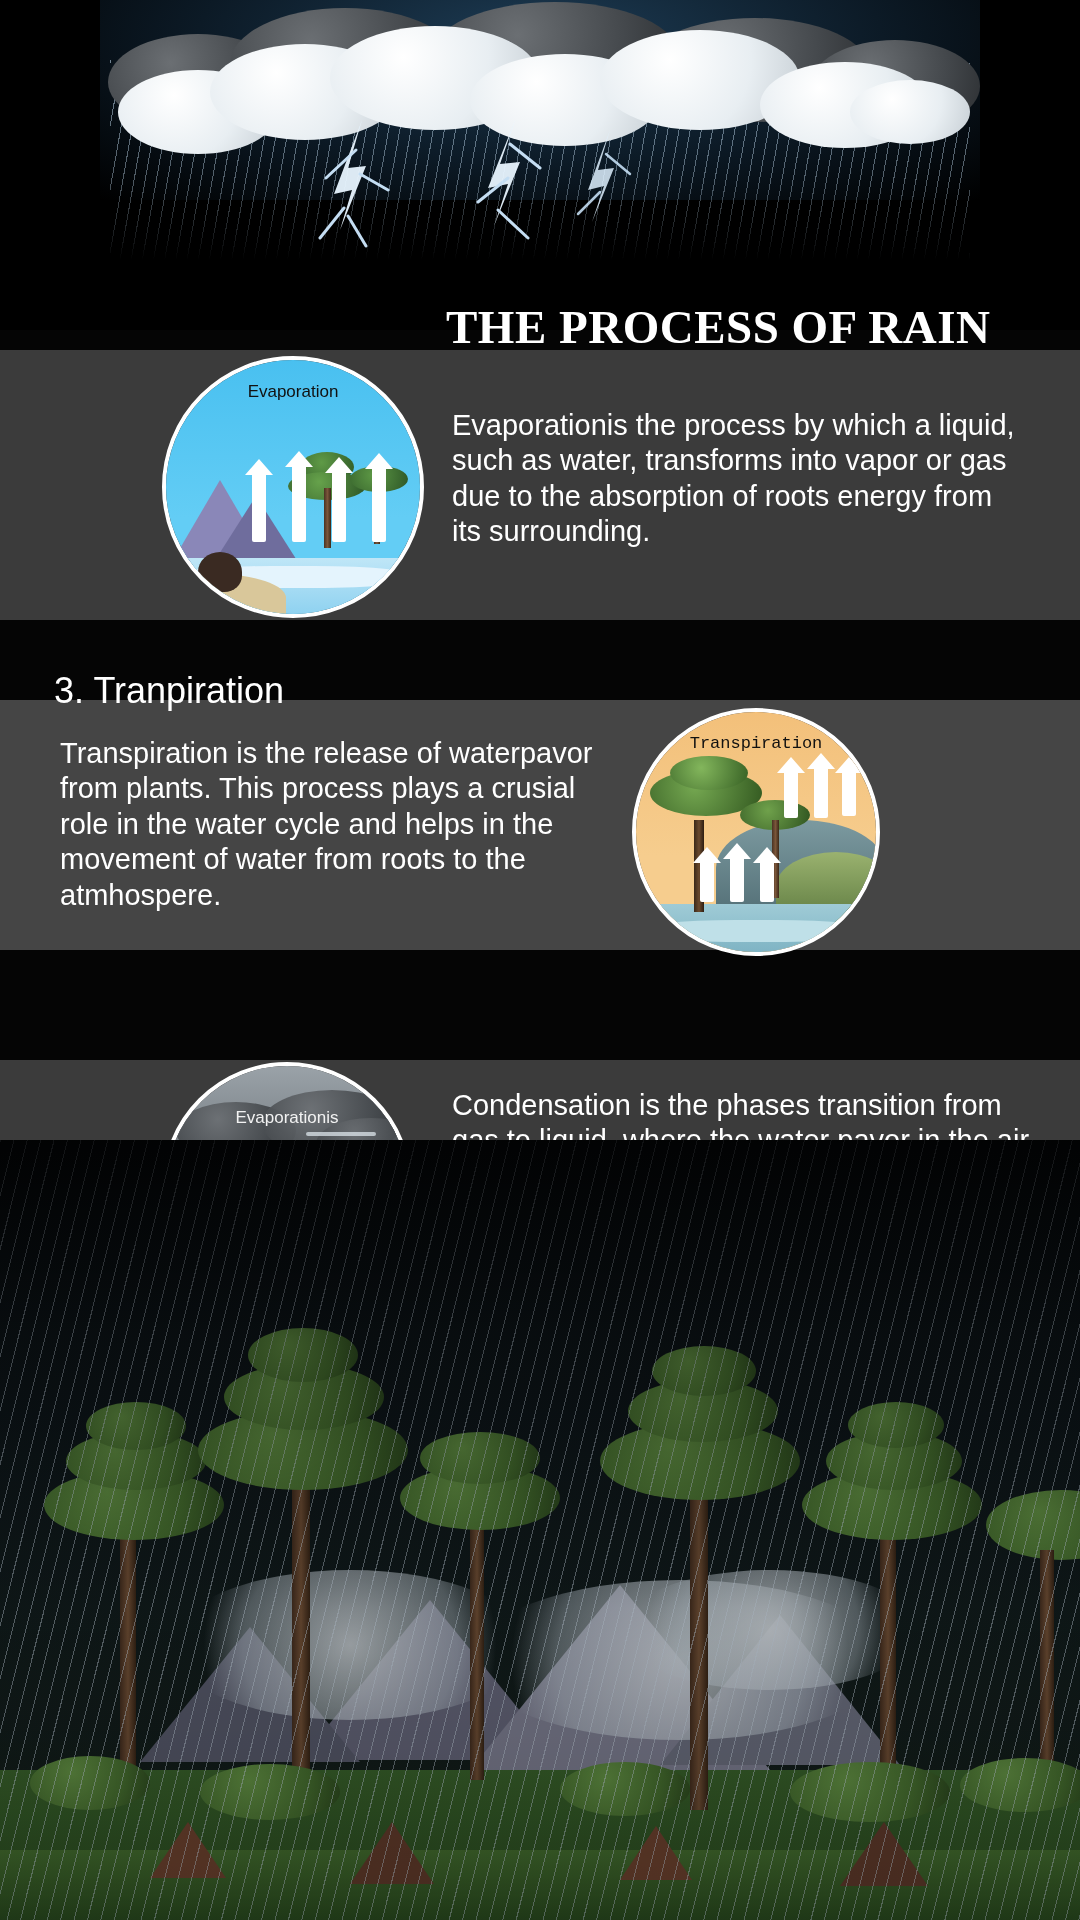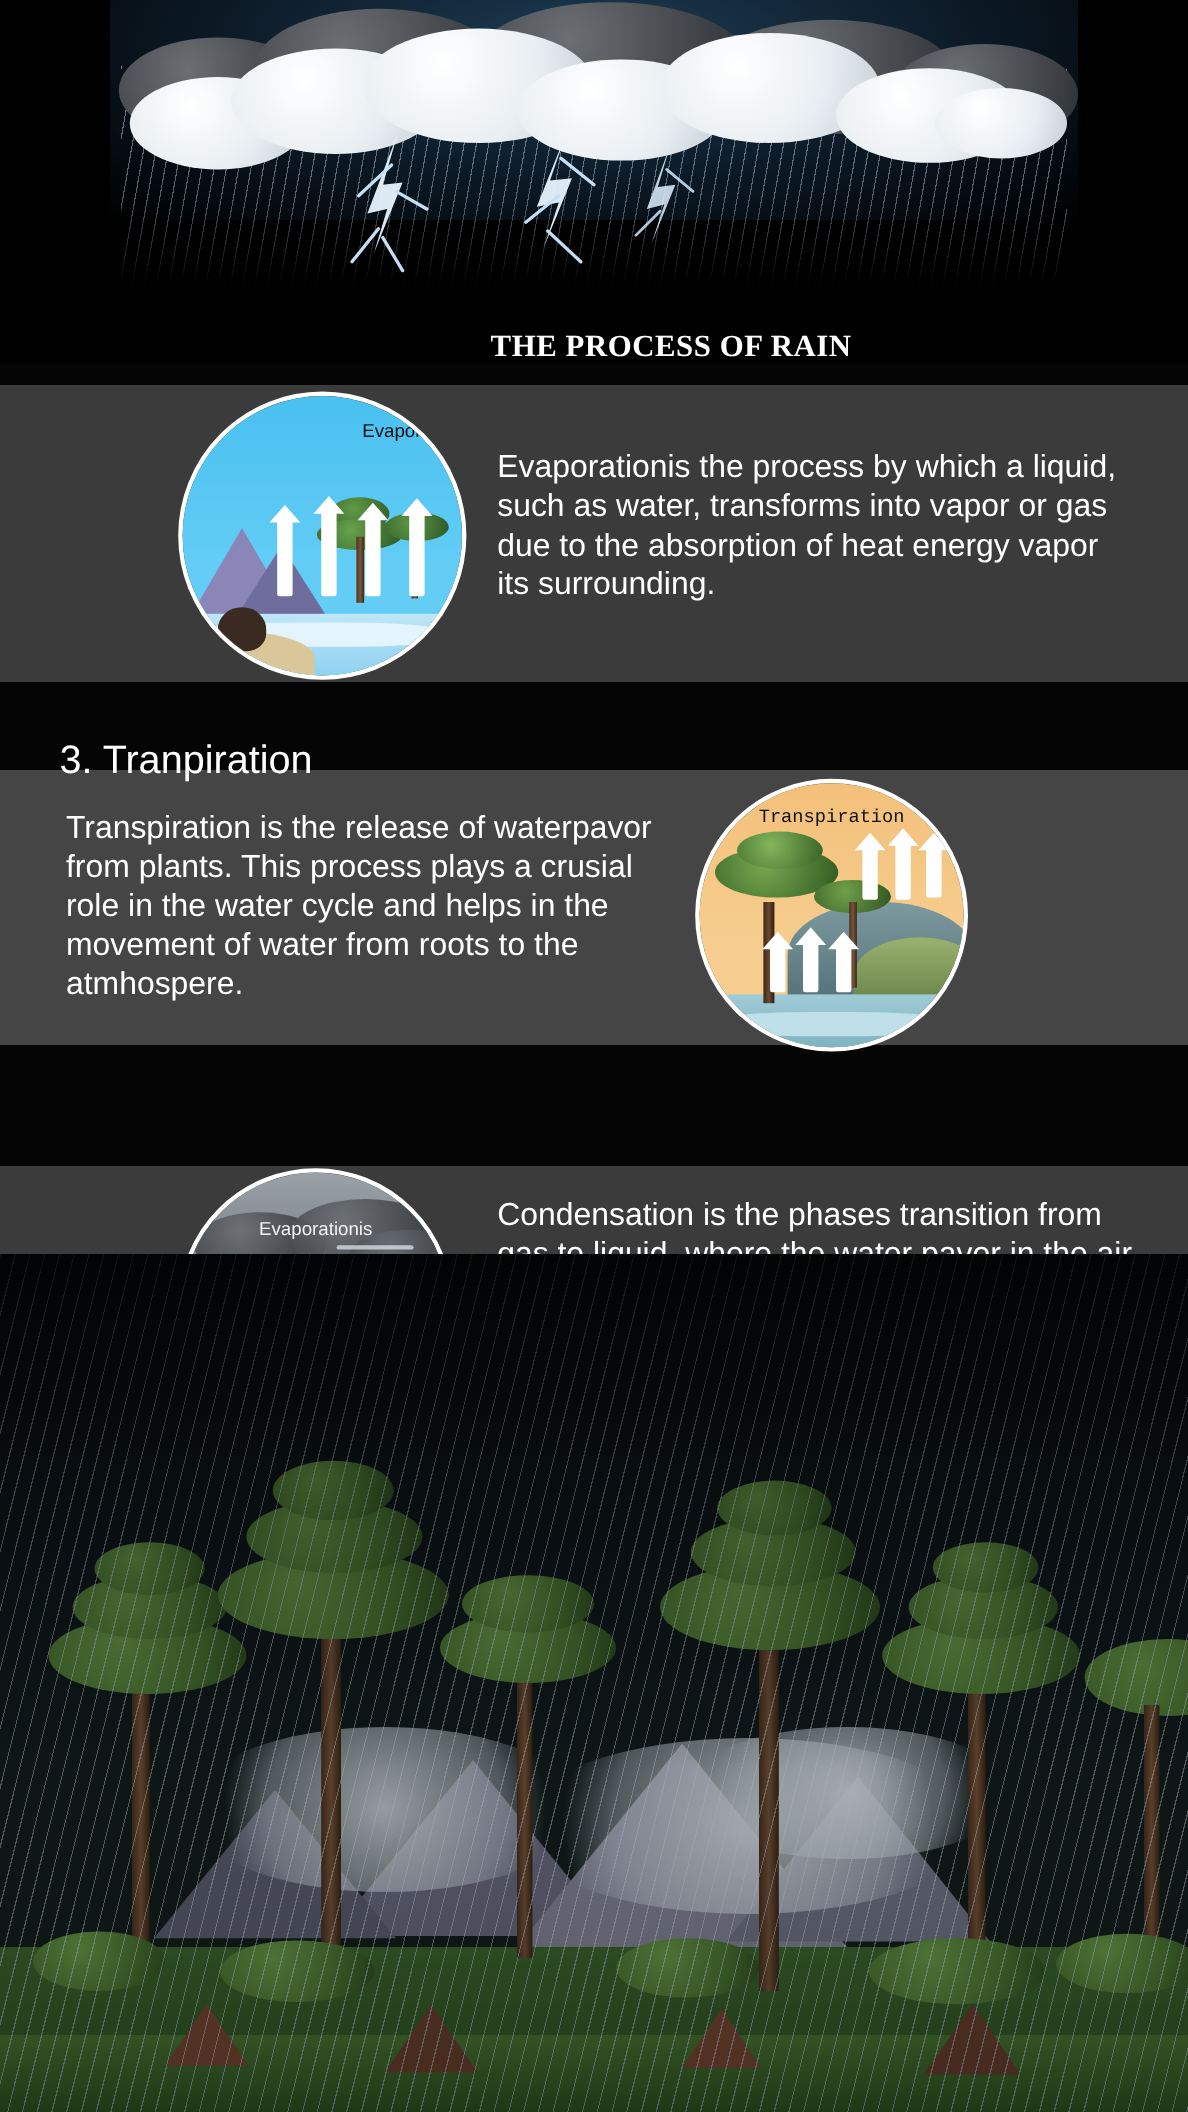--- a/index.html
+++ b/index.html
@@ -17,21 +17,21 @@
   .cloud{position:absolute;border-radius:50%;}
   .cl-white{background:radial-gradient(circle at 35% 30%, #ffffff 0%, #e8eef2 55%, #c4ccd2 100%);}
   .cl-dark{background:radial-gradient(circle at 35% 30%, #6b6f73 0%, #44484c 60%, #2a2d30 100%);}
   .bolt{position:absolute;}
 
   
   .band{position:absolute;background:rgba(255,255,255,.22);}
   .band2{position:absolute;background:rgba(255,255,255,.26);}
 
   .title{position:absolute;left:446px;top:300px;width:600px;
-     font-family:"Liberation Serif",serif;font-weight:bold;font-size:28px;color:#fff;letter-spacing:.5px;}
+     font-family:"Liberation Serif",serif;font-weight:bold;font-size:47px;color:#fff;letter-spacing:.5px;}
 
   .heading{position:absolute;color:#fff;font-size:36px;font-weight:400;}
   .body{position:absolute;color:#fff;font-size:29px;line-height:1.22;}
 
   
   .circle{position:absolute;border-radius:50%;overflow:hidden;border:4px solid #fff;box-sizing:border-box;}
   .clabel{position:absolute;left:0;right:0;text-align:center;color:#111;font-size:17px;}
   .uparrow{position:absolute;width:14px;background:#fff;border-radius:2px;}
   .uparrow:before{content:"";position:absolute;left:-7px;top:-13px;border-left:14px solid transparent;border-right:14px solid transparent;border-bottom:16px solid #fff;}
 
@@ -93,21 +93,21 @@
         <path d="M46 24 L70 44"></path>
           <path d="M40 62 L18 84"></path>
       </g>
     </svg>
   </div>
 
   <div class="title">THE PROCESS OF RAIN</div>
 
   <div class="band" style="left:0;top:350px;width:1080px;height:270px;"></div>
 
-  <div class="body" style="left:452px;top:408px;width:570px;">Evaporationis the process by which a liquid, such as water, transforms into vapor or gas due to the absorption of heat energy vapor its surrounding.</div>
+  <div class="body" style="left:452px;top:408px;width:570px;">Evaporationis the process by which a liquid, such as water, transforms into vapor or gas due to the absorption of roots energy from its surrounding.</div>
 
   <div class="circle" style="left:162px;top:356px;width:262px;height:262px;">
     <div style="position:absolute;left:0;top:0;width:100%;height:100%;background:linear-gradient(#49c0f0 0%,#63cdf5 62%,#63cdf5 62%);"></div>
 
     <div style="position:absolute;left:6px;bottom:52px;width:0;height:0;border-left:48px solid transparent;border-right:48px solid transparent;border-bottom:82px solid #8a87b8;"></div>
     <div style="position:absolute;left:48px;bottom:52px;width:0;height:0;border-left:42px solid transparent;border-right:42px solid transparent;border-bottom:66px solid #6f6d9d;"></div>
 
     <div style="position:absolute;left:0;bottom:0;width:100%;height:56px;background:linear-gradient(#bfe6f7,#8fd2f0);"></div>
     <div style="position:absolute;left:0;bottom:26px;width:100%;height:22px;background:#e4f4fd;border-radius:50%/60%;"></div>
 
@@ -118,21 +118,21 @@
     <div class="foliage" style="left:184px;top:106px;width:58px;height:26px;background:radial-gradient(circle at 40% 35%,#5d9845,#2c5526);"></div>
     <div class="trunk" style="left:158px;top:128px;width:7px;height:60px;"></div>
     <div class="trunk" style="left:208px;top:126px;width:6px;height:58px;"></div>
 
     <div class="uparrow" style="left:86px;top:112px;height:70px;"></div>
     <div class="uparrow" style="left:126px;top:104px;height:78px;"></div>
     <div class="uparrow" style="left:166px;top:110px;height:72px;"></div>
     <div class="uparrow" style="left:206px;top:106px;height:76px;"></div>
 
     <div style="position:absolute;left:32px;bottom:22px;width:44px;height:40px;background:#3a2a22;border-radius:50% 50% 40% 40%;"></div>
-    <div class="clabel" style="top:22px;text-align:right;">Evaporation</div>
+    <div class="clabel" style="top:22px;">Evaporation</div>
   </div>
 
   <div class="band2" style="left:0;top:700px;width:1080px;height:250px;"></div>
 
   <div class="heading" style="left:54px;top:670px;width:500px;">3. Tranpiration</div>
   <div class="body" style="left:60px;top:736px;width:570px;">Transpiration is the release of waterpavor from plants. This process plays a crusial role in the water cycle and helps in the movement of water from roots to the atmhospere.</div>
 
   <div class="circle" style="left:632px;top:708px;width:248px;height:248px;font-family:Liberation Mono, monospace;">
     <div style="position:absolute;left:0;top:0;width:100%;height:100%;background:linear-gradient(#f3c07a 0%,#f6cd8e 60%,#f6cd8e 60%);"></div>
 

